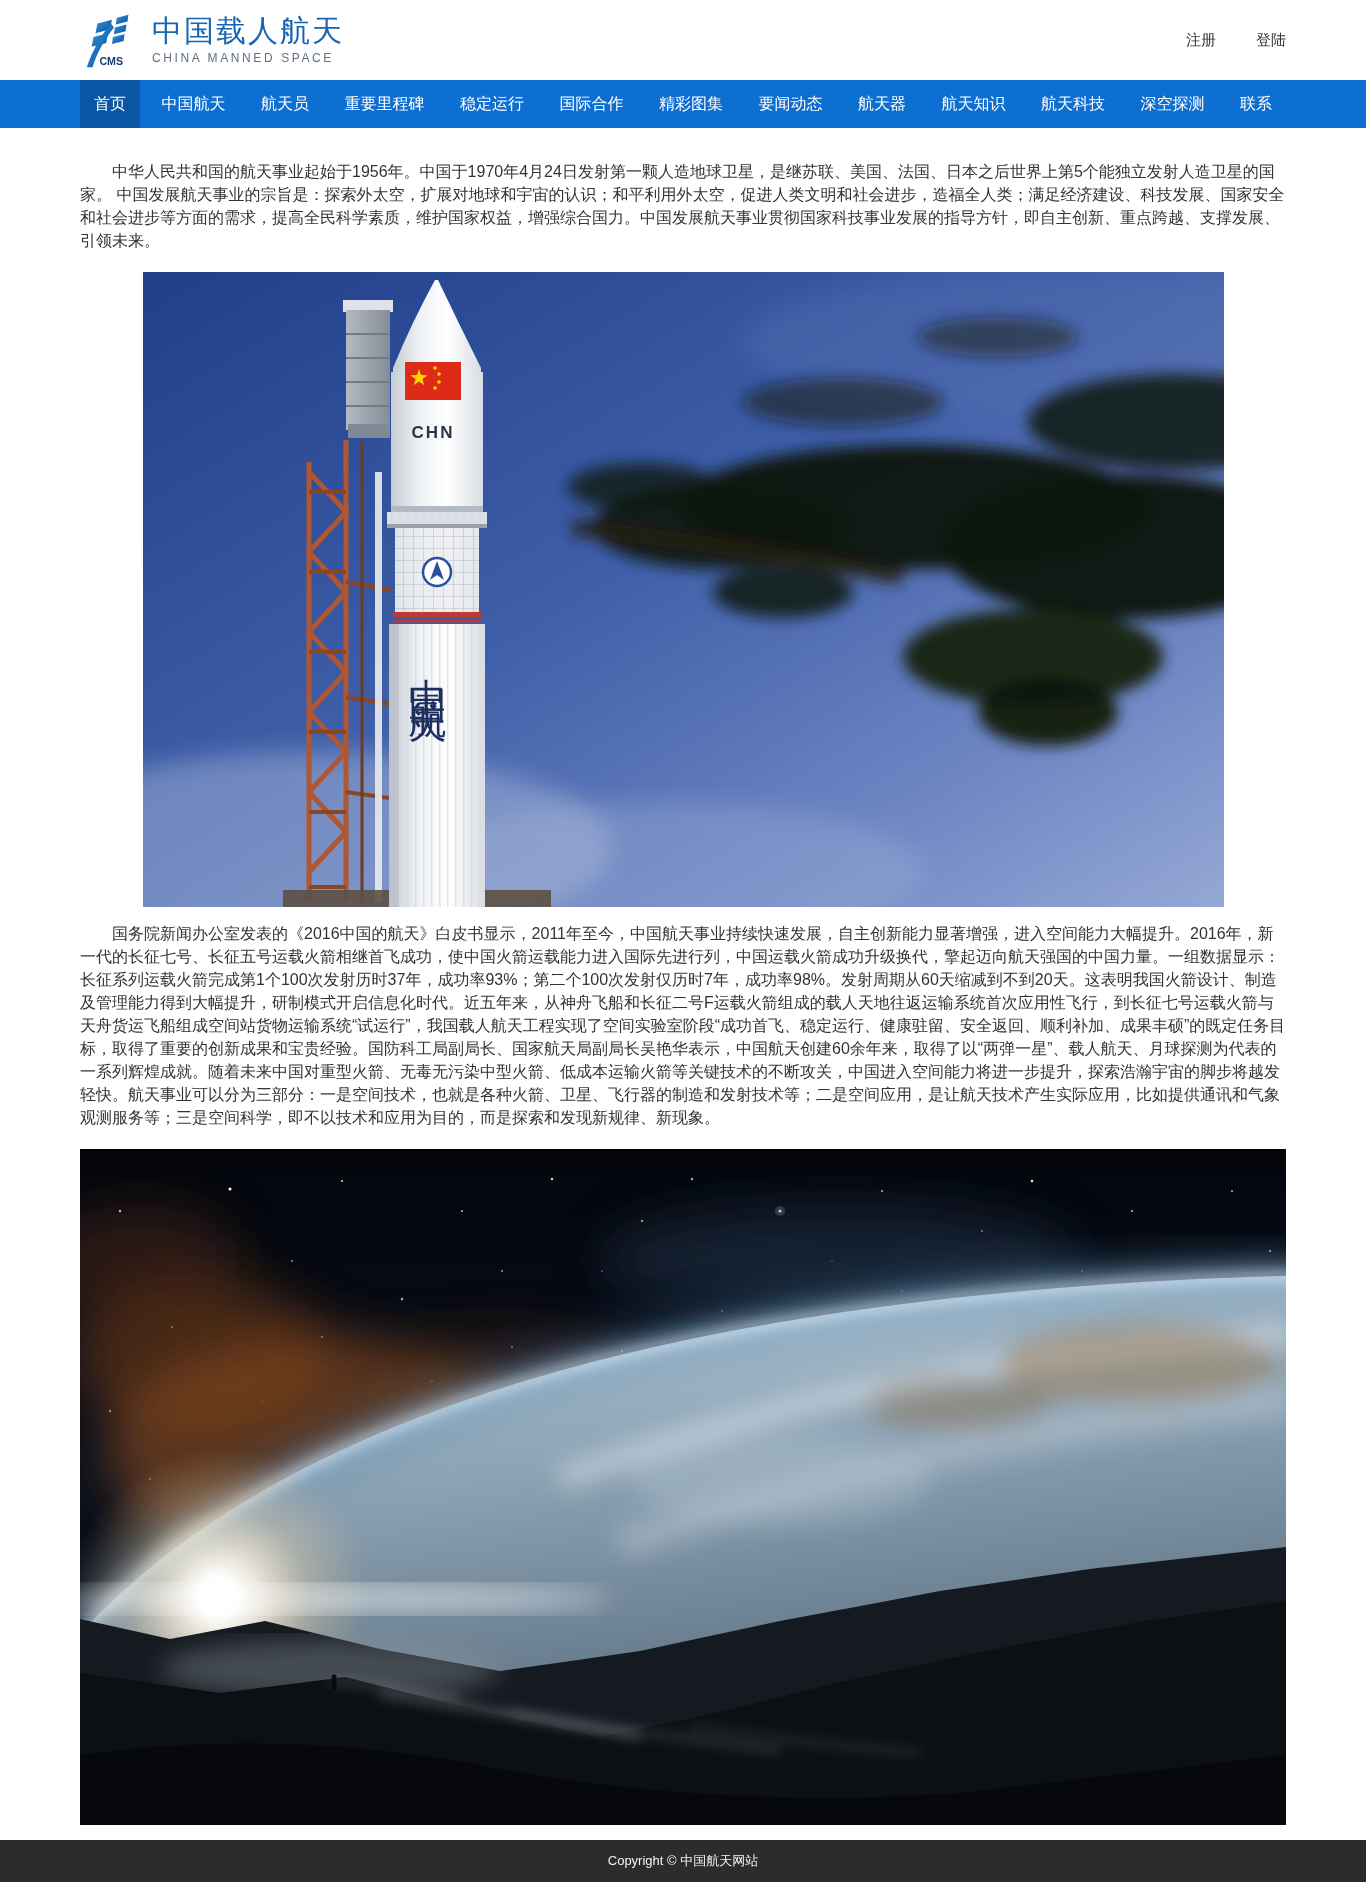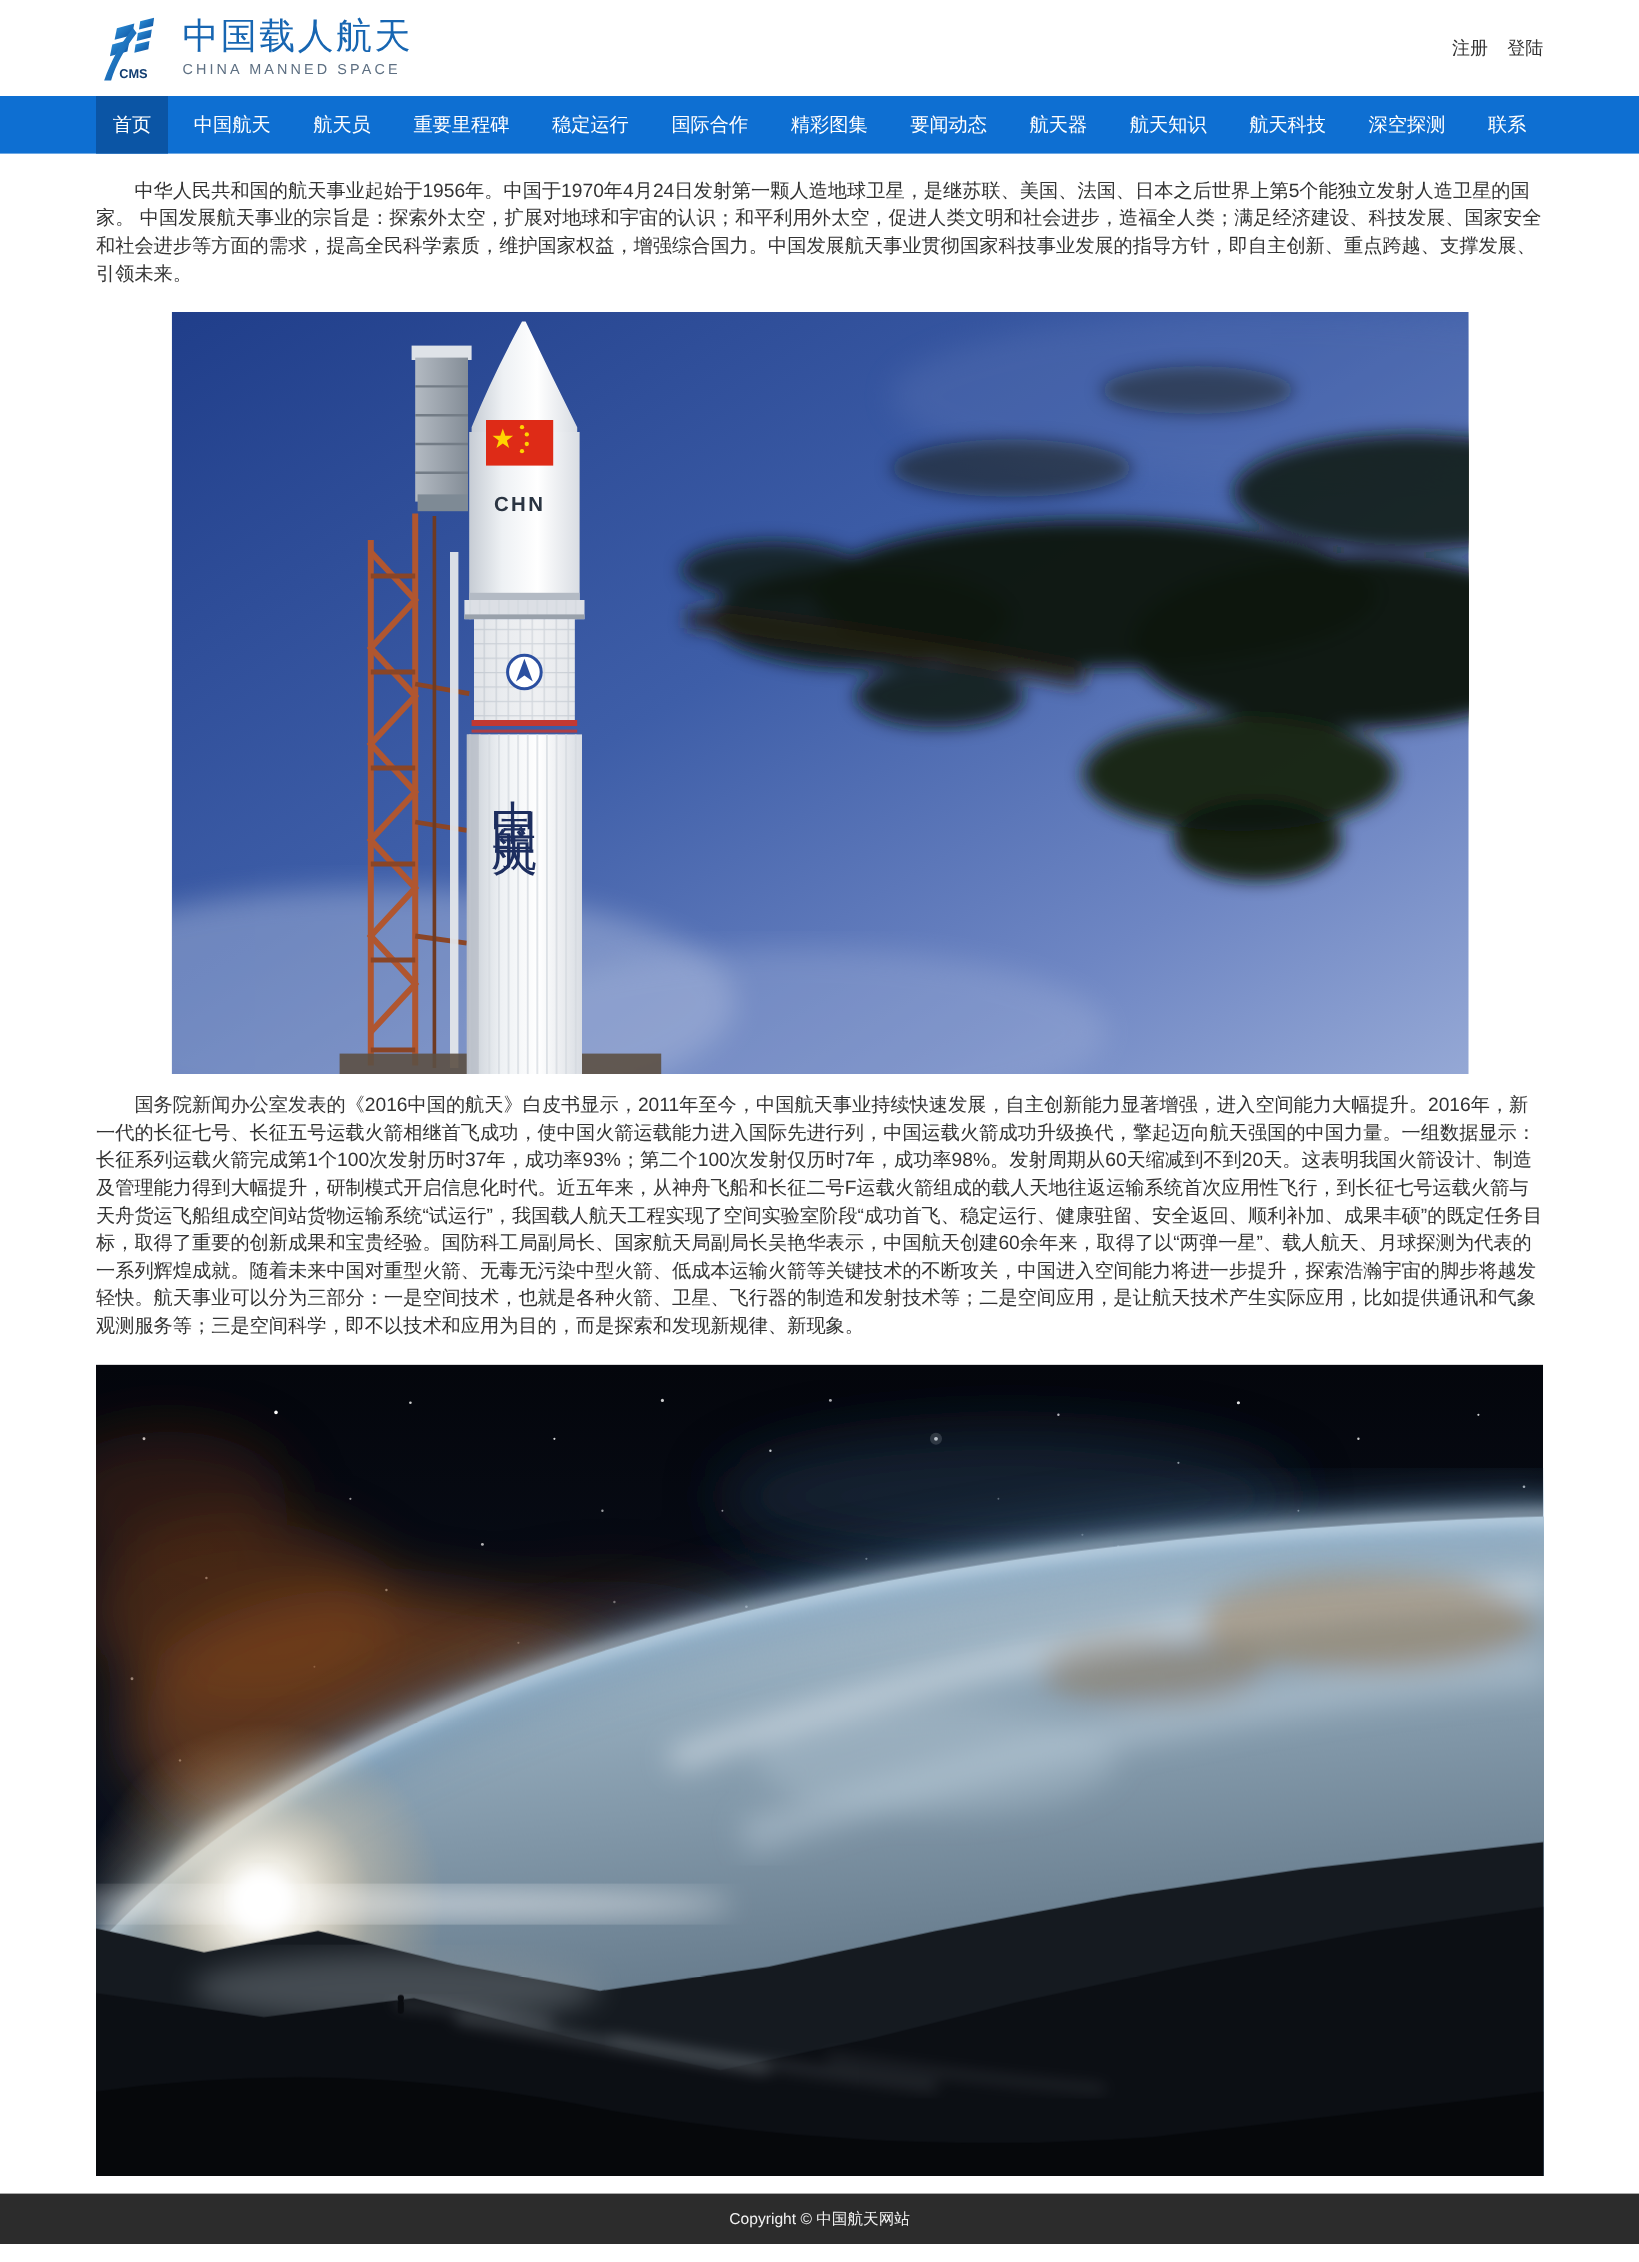--- a/index.html
+++ b/index.html
@@ -7,32 +7,32 @@
   body { width:1366px; font-family:"Liberation Sans","DejaVu Sans",sans-serif; color:#333; }
   .container { width:1206px; margin:0 auto; }
 
   
   .site-header { height:80px; background:#fff; }
   .site-header .container { height:100%; display:flex; align-items:center; justify-content:space-between; }
   .logo { display:flex; align-items:center; gap:10px; cursor:pointer; }
   .logo-icon { width:62px; height:58px; display:block; }
   .brand-cn { font-size:30px; font-weight:normal; color:#1766b2; letter-spacing:2px; line-height:1.05; }
   .brand-en { font-size:12px; color:#5d6f82; letter-spacing:2.6px; margin-top:4px; }
-  .auth { display:flex; gap:16px; font-size:15px; }
+  .auth { display:flex; gap:40px; font-size:15px; }
   .auth-link { color:#333; cursor:pointer; }
 
   
   .main-nav { background:#0e6fd2; height:48px; }
   .main-nav .container { display:flex; justify-content:space-between; height:100%; }
   .nav-item { display:flex; align-items:center; padding:10px 14px; color:#ffffff; font-size:16px; cursor:pointer; white-space:nowrap; }
   .nav-item.active { background:#0b55a5; }
 
   
   .para { font-size:16px; line-height:23px; color:#333; text-indent:2em; }
-  .para-1 { margin-top:20px; }
+  .para-1 { margin-top:32px; }
   .para-2 { margin-top:15px; }
   figure.photo { display:block; position:relative; overflow:hidden;margin-top:20px; }
   .rocket-figure { width:1081px; height:635px; margin:14px auto 0; }
   .earth-figure { width:1206px; height:676px; margin:8px auto 0; }
   .rocket-cn-label { position:absolute; left:266px; top:376px; writing-mode:vertical-rl; text-orientation:upright;
     font-size:38px; letter-spacing:10px; color:#1d2e5f; font-weight:500; line-height:1; }
 
   
   .site-footer { margin-top:15px; height:42px; background:#2c2c2c; color:#f2f2f2; font-size:13px;
     display:flex; align-items:center; justify-content:center; }

